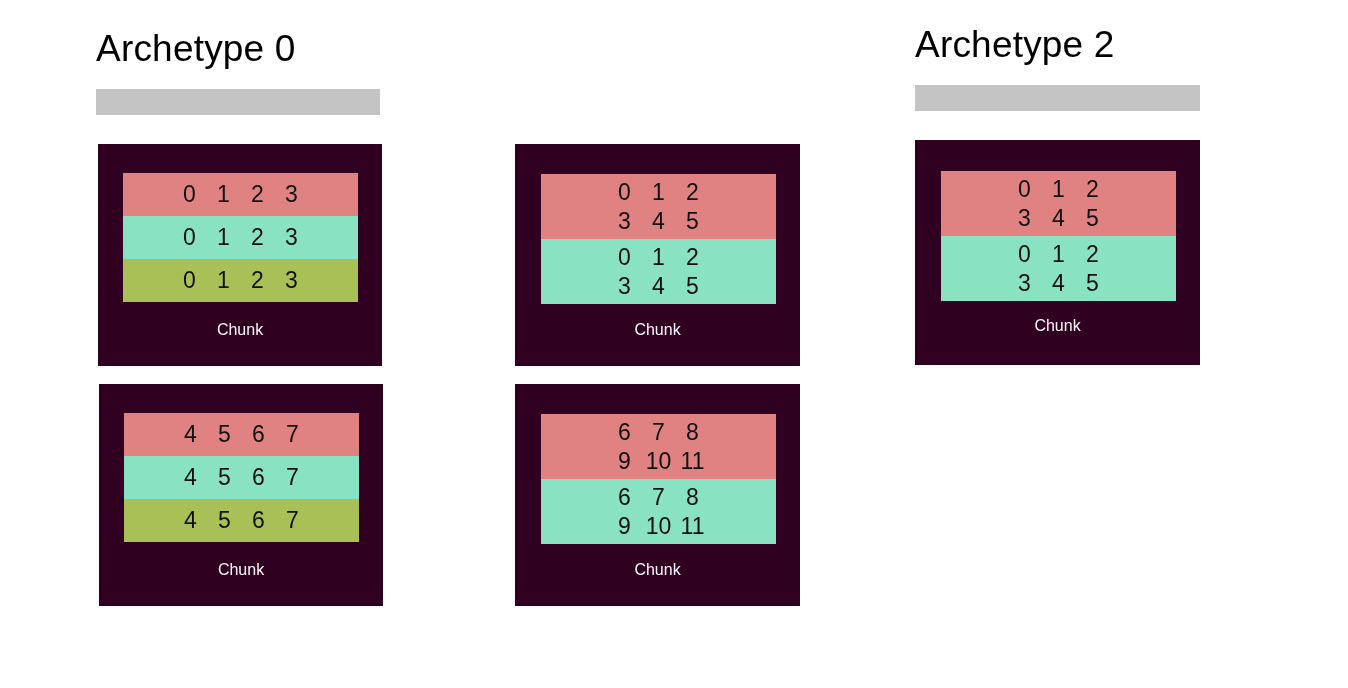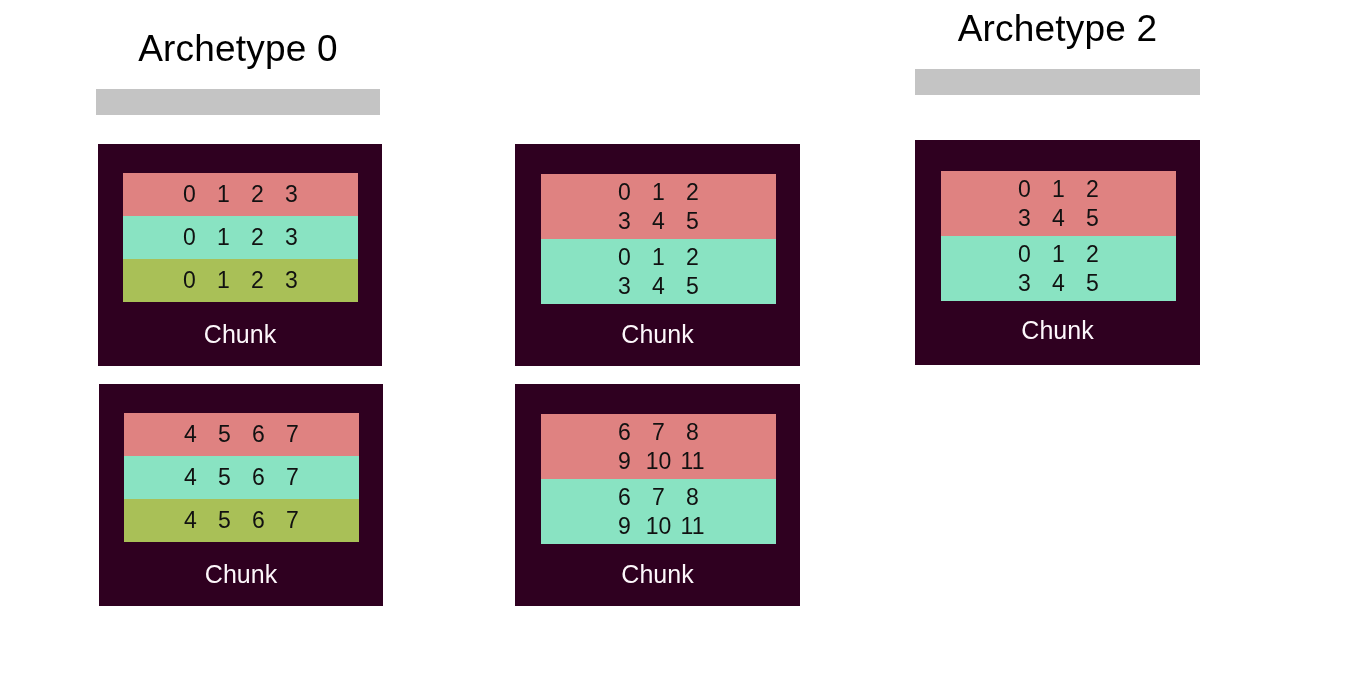--- a/index.html
+++ b/index.html
@@ -17,21 +17,20 @@
 
   .board {
     position: relative;
     width: 1348px;
     height: 688px;
   }
 
   .archetype {
     position: absolute;
     top: 0;
-    text-align: center;
   }
 
   .archetype-title {
     font-size: 37px;
     font-weight: 400;
     color: #000000;
     letter-spacing: 0.2px;
     line-height: 1;
     white-space: nowrap;
   }
@@ -77,21 +76,21 @@
     text-align: center;
     width: 34px;
   }
 
   .chunk-label {
     position: absolute;
     left: 0;
     width: 100%;
     text-align: center;
     color: #fdf7fb;
-    font-size: 25px;
+    font-size: 16px;
     line-height: 1;
     white-space: nowrap;
   }
 </style>
 </head>
 <body>
 
 <div class="board" style="background: rgb(255, 255, 255);">
     <div class="archetype" style="left: 96px;">
       <div class="archetype-title" style="margin-top: 30px;">Archetype 0</div>
@@ -207,21 +206,21 @@
           <div class="num-line">
             <span class="num-cell" style="color: rgb(17, 17, 17);">9</span>
             <span class="num-cell" style="color: rgb(17, 17, 17);">10</span>
             <span class="num-cell" style="color: rgb(17, 17, 17);">11</span>
           </div>
         </div>
       </div>
       <div class="chunk-label" style="top: 178px; color: rgb(253, 247, 251);">Chunk</div>
     </div>
     <div class="archetype" style="left: 915px;">
-      <div class="archetype-title" style="margin-top: 10px;">Archetype 2</div>
+      <div class="archetype-title" style="margin-top: 26px;">Archetype 2</div>
       <div class="archetype-bar" style="width: 285px; background: rgb(196, 196, 196);"></div>
     </div>
     <div class="chunk" style="position: absolute; left: 915px; top: 140px; width: 285px; height: 225px; background: rgb(47, 0, 32);">
       <div class="chunk-rows" style="left: 26px; top: 31px; width: 235px;">
         <div class="row-band" style="width: 235px; height: 65px; background: rgb(223, 130, 129);">
           <div class="num-line">
             <span class="num-cell" style="color: rgb(17, 17, 17);">0</span>
             <span class="num-cell" style="color: rgb(17, 17, 17);">1</span>
             <span class="num-cell" style="color: rgb(17, 17, 17);">2</span>
           </div>

